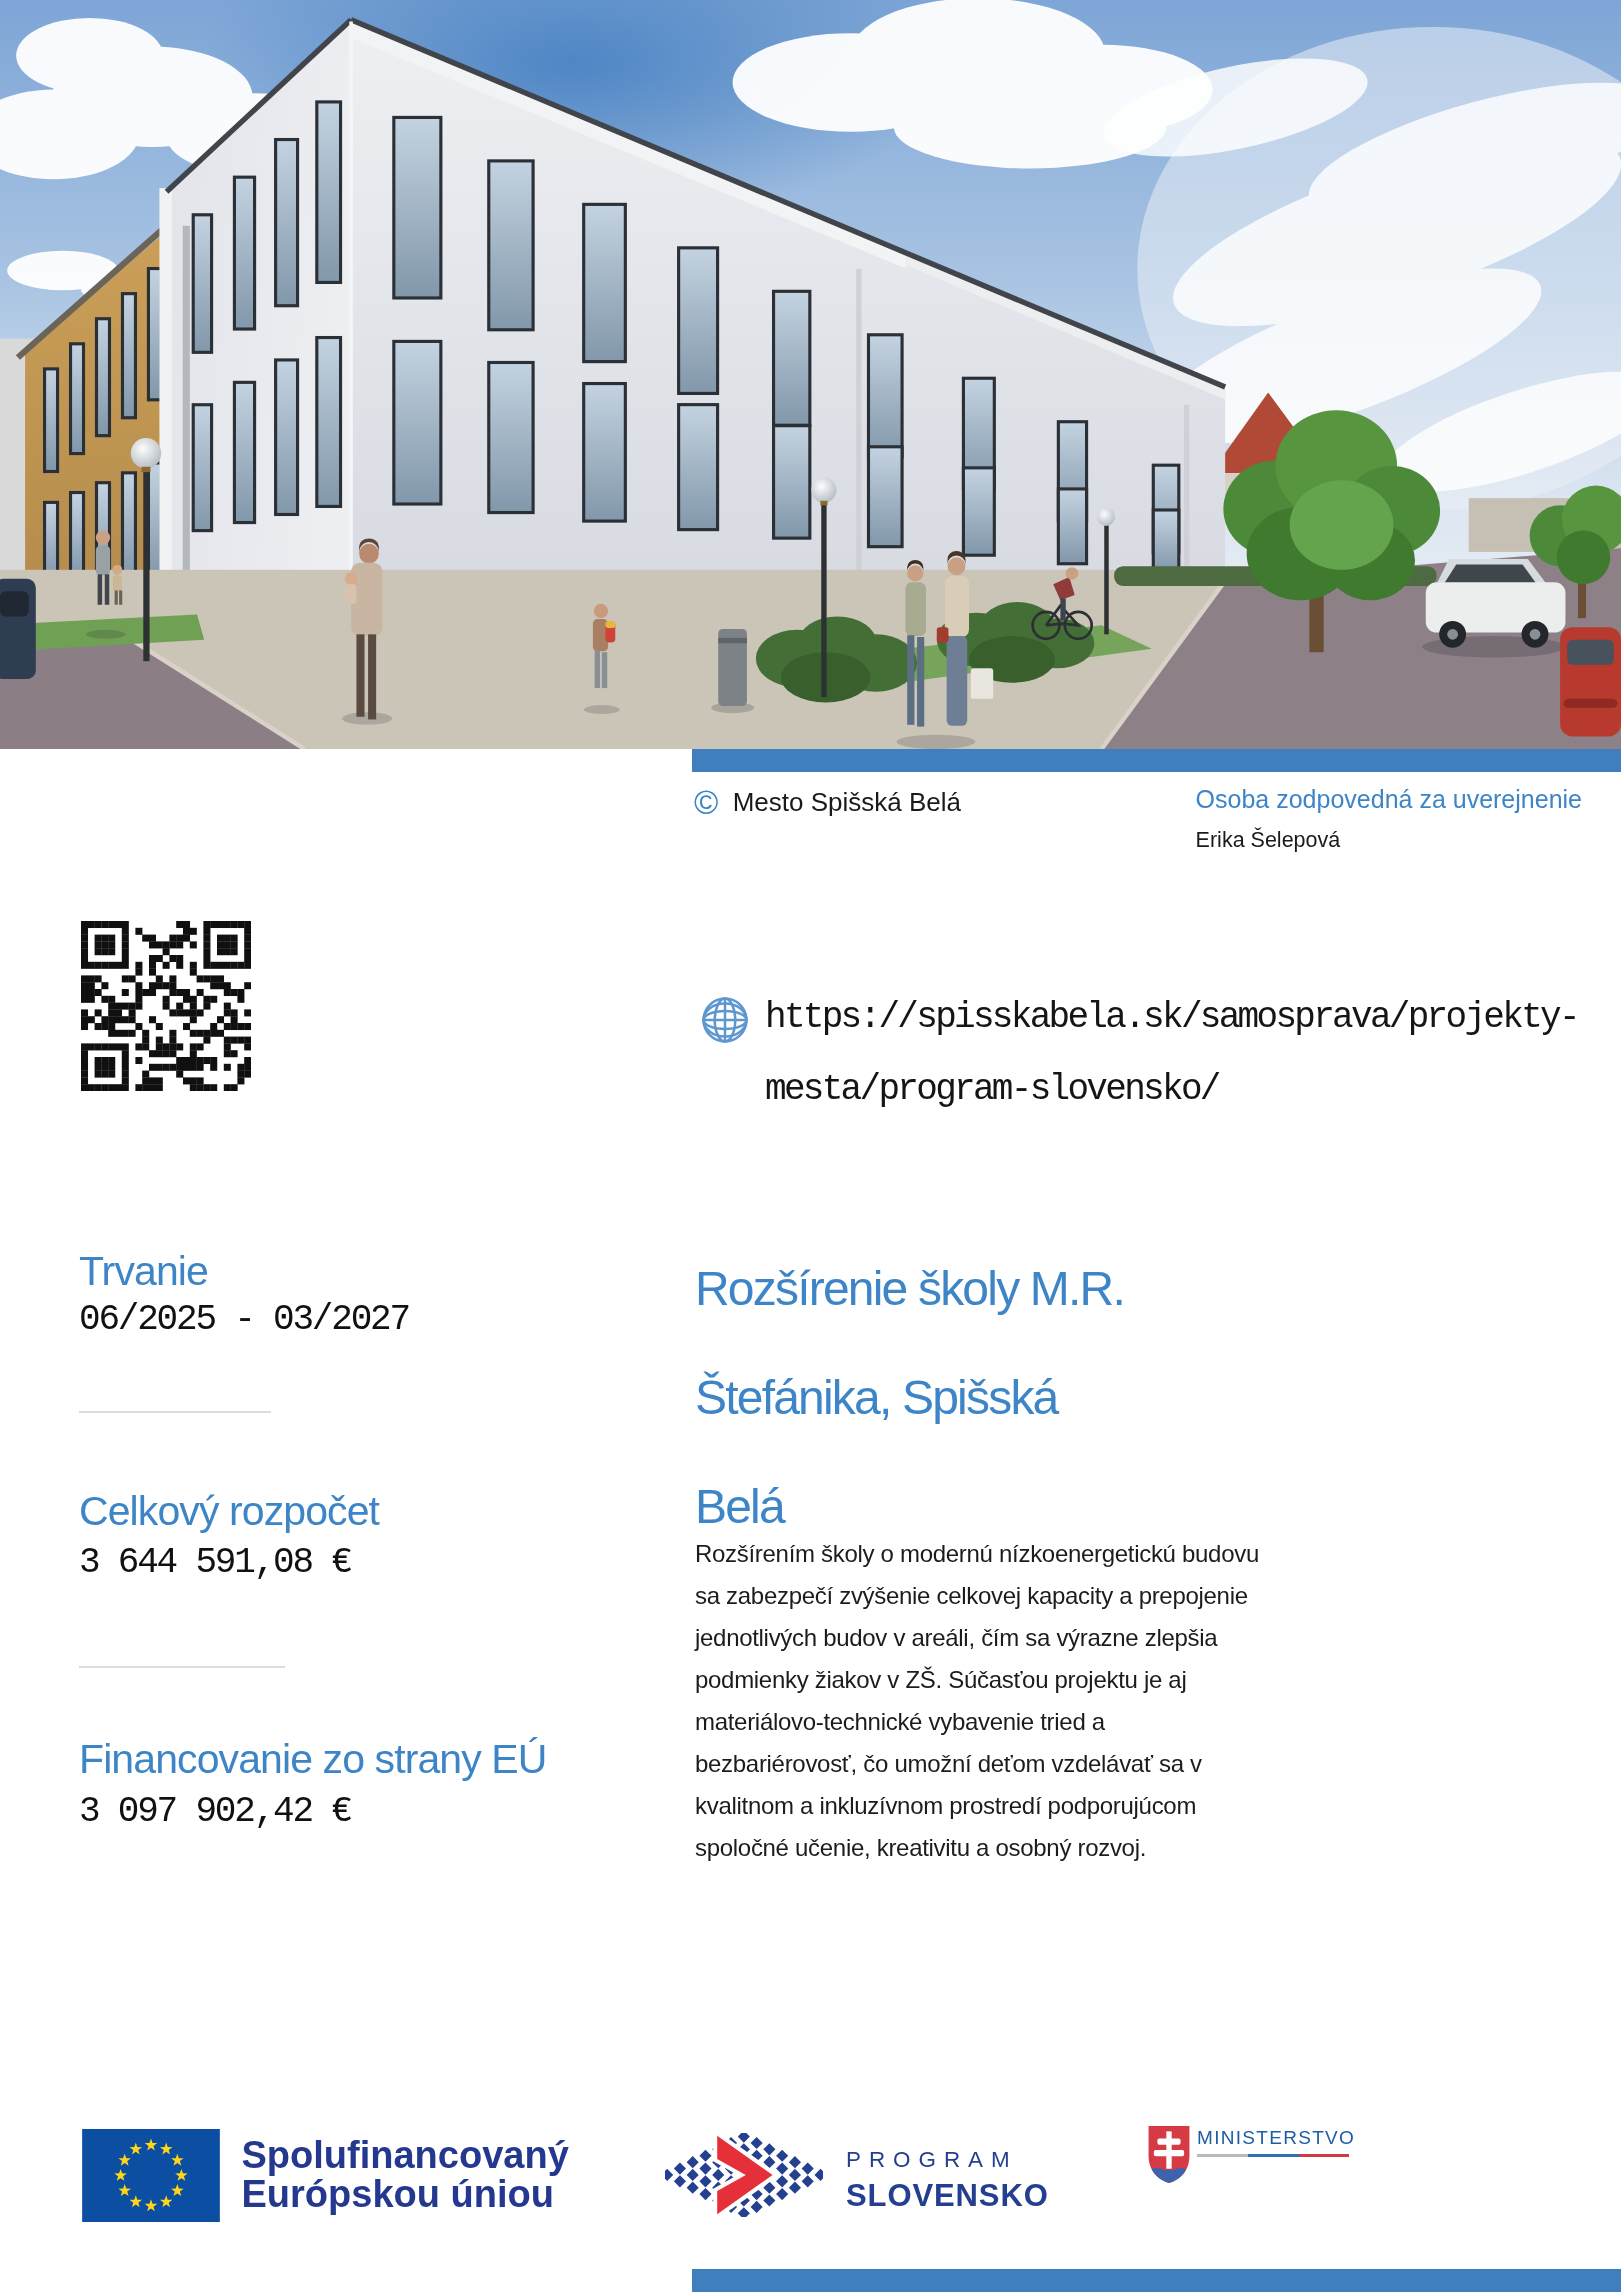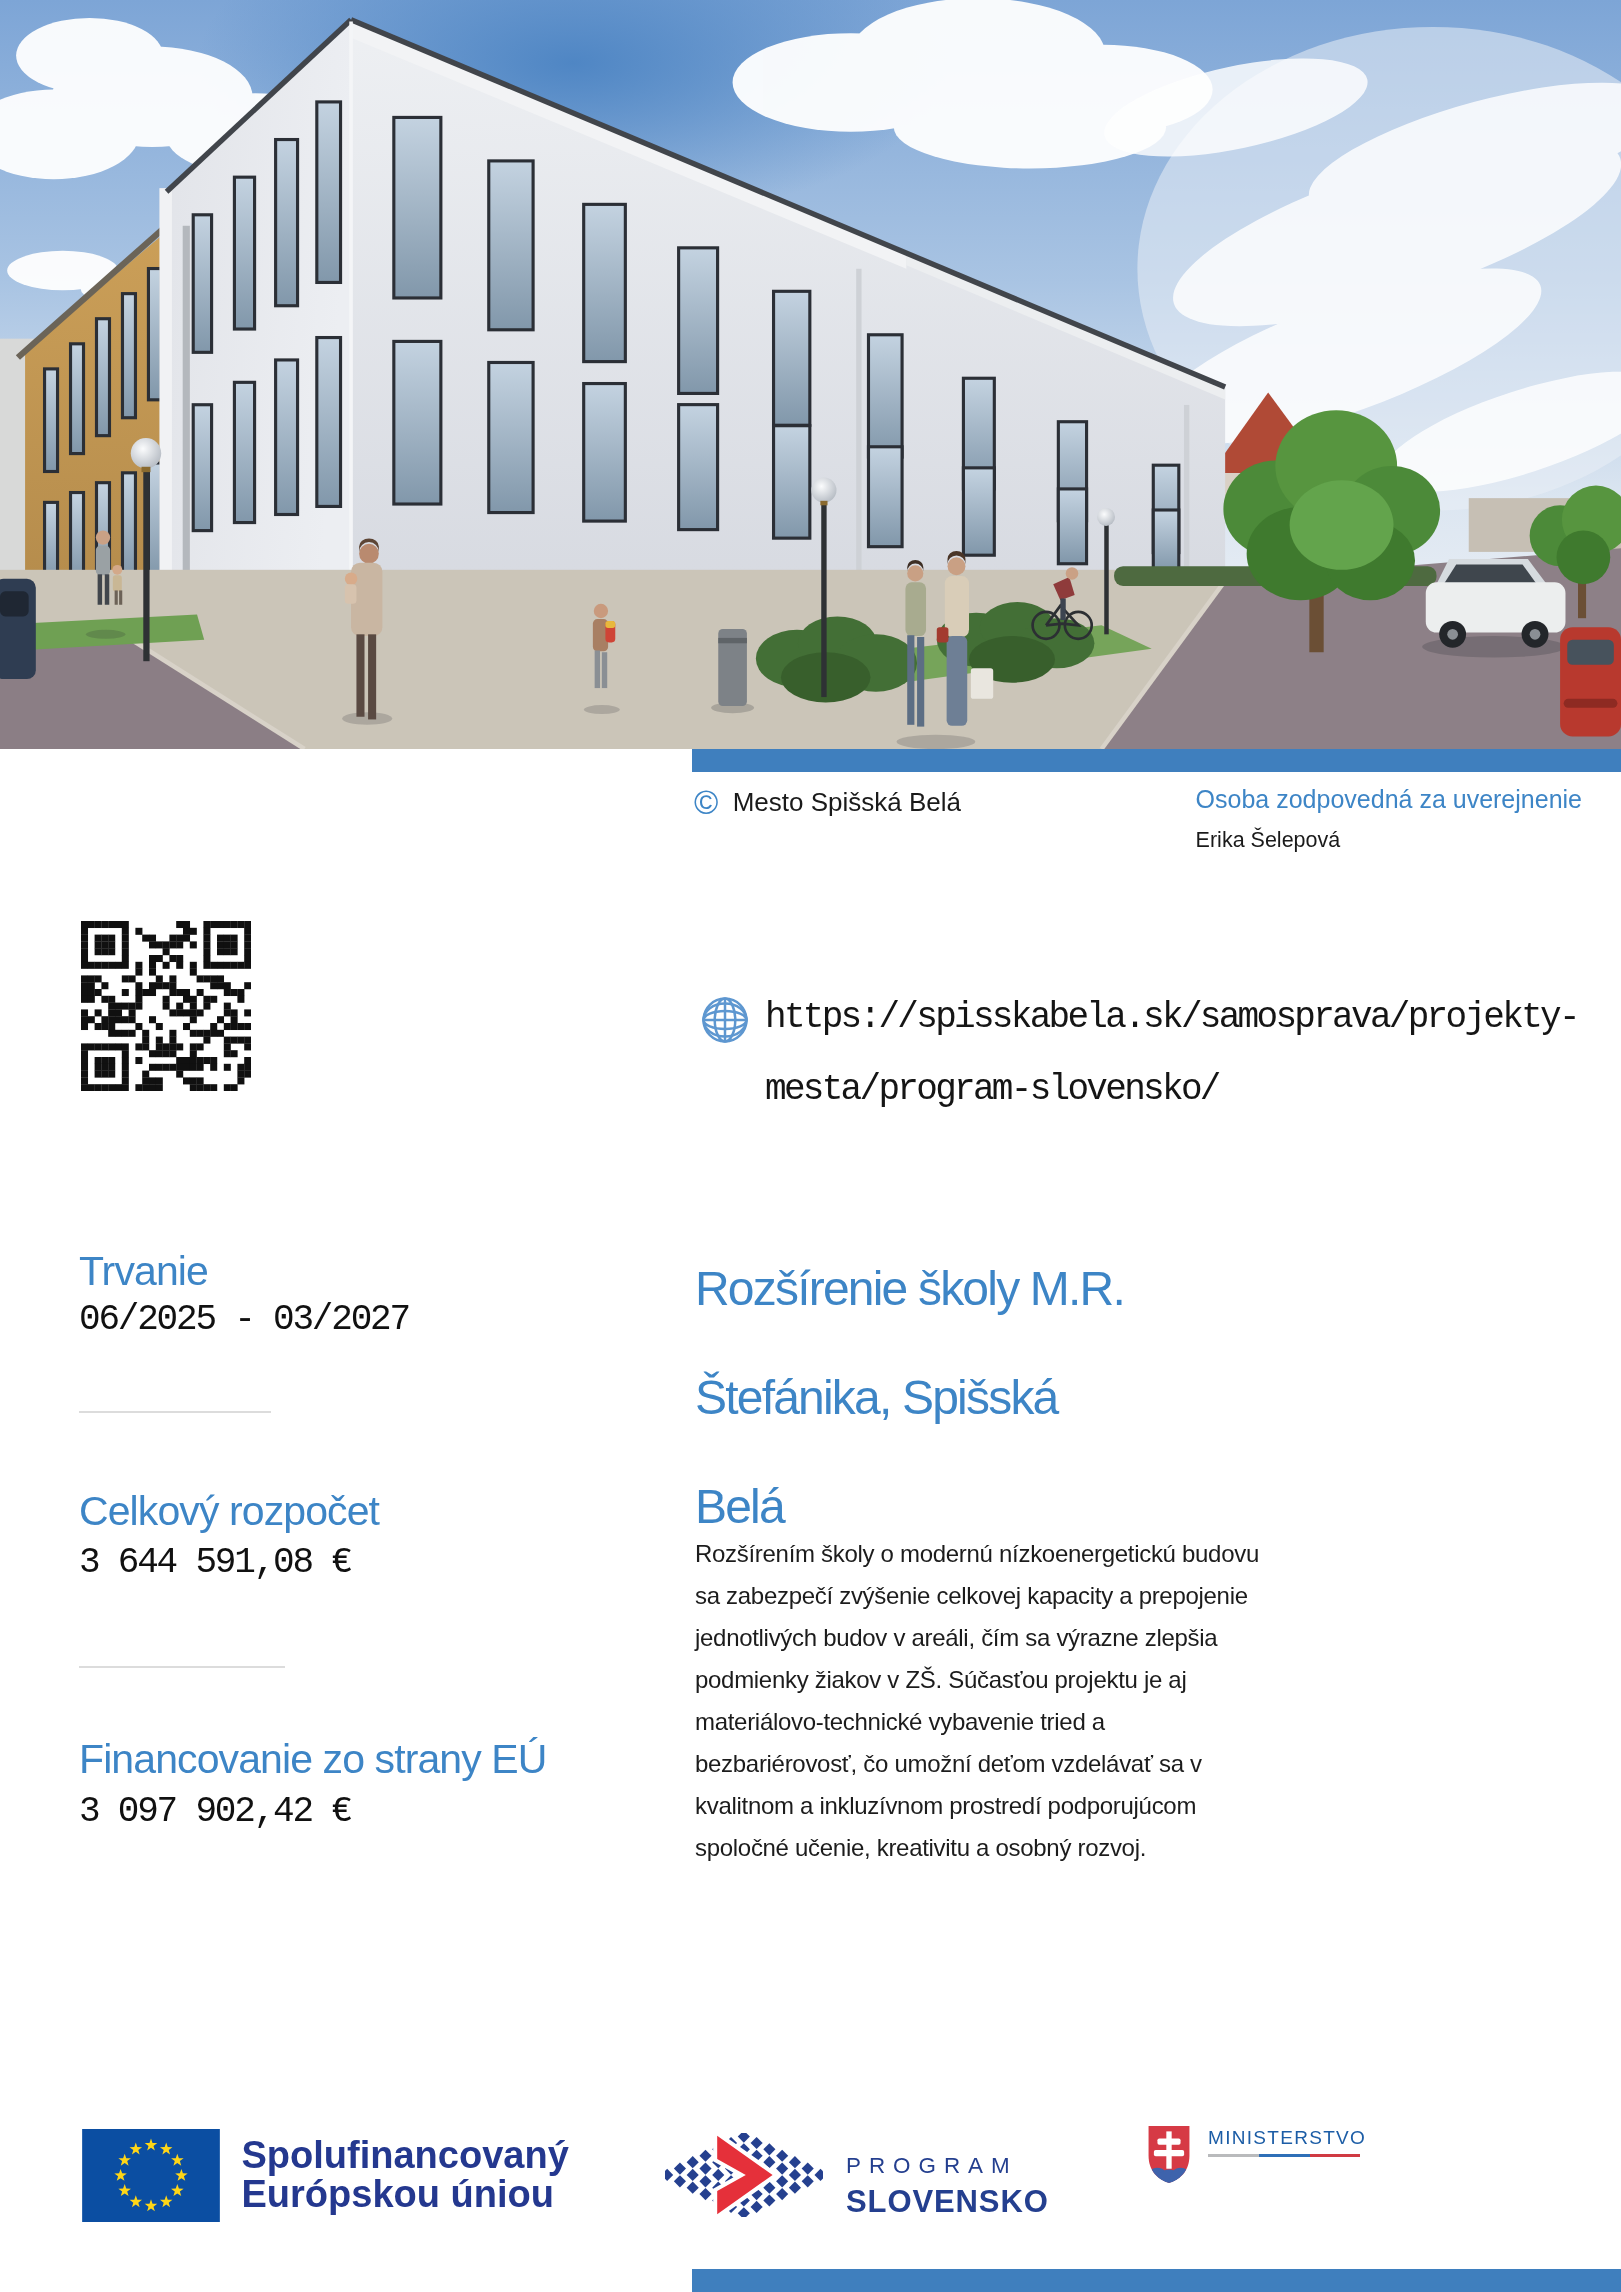--- a/index.html
+++ b/index.html
@@ -42,26 +42,26 @@
   .description{left:695px;top:1533px;width:896px;font-size:24px;line-height:42px;
                letter-spacing:-0.3px;color:#1c1c1c;}
 
   
   .eu-logo{left:82px;top:2129px;display:flex;align-items:flex-start;}
   .eu-flag{width:138px;height:93px;display:block;flex:none;}
   .eu-text{margin-left:21.5px;margin-top:7.2px;font-weight:700;font-size:38px;line-height:39px;
            color:var(--eu-navy,#24388F);}
   .program-logo{left:665px;top:2133px;display:flex;align-items:flex-start;}
   .ps-mark{width:158px;height:84px;display:block;flex:none;}
-  .ps-text{margin-left:23px;margin-top:20px;color:var(--program-navy,#243F8F);}
+  .ps-text{margin-left:23px;margin-top:14px;color:var(--program-navy,#243F8F);}
   .ps-line1{font-size:22.4px;letter-spacing:8px;}
   .ps-line2{font-size:31px;font-weight:700;letter-spacing:0.9px;margin-top:4.5px;}
   .ministry-logo{left:1145px;top:2123px;display:flex;align-items:flex-start;}
   .shield{width:48px;height:63px;display:block;flex:none;}
-  .min-text{margin-left:15px;margin-top:3.6px;color:var(--ministry-blue,#1C5DA6);}
+  .min-text{margin-left:4px;margin-top:3.6px;color:var(--ministry-blue,#1C5DA6);}
   .min-line1{font-size:19px;letter-spacing:1.3px;}
   .min-rule{display:flex;width:152px;height:2.7px;margin:5.4px 0 8px 0;}
   .min-rule span{height:2.7px;}
   .min-rule .seg-gray{width:51px;background:#b9babc;}
   .min-rule .seg-blue{width:51px;background:#2F6FB7;}
   .min-rule .seg-red{width:50px;background:#D03A42;}
   .min-lines{font-size:18px;line-height:21.5px;letter-spacing:0.2px;}
 </style>
 </head>
 <body>

